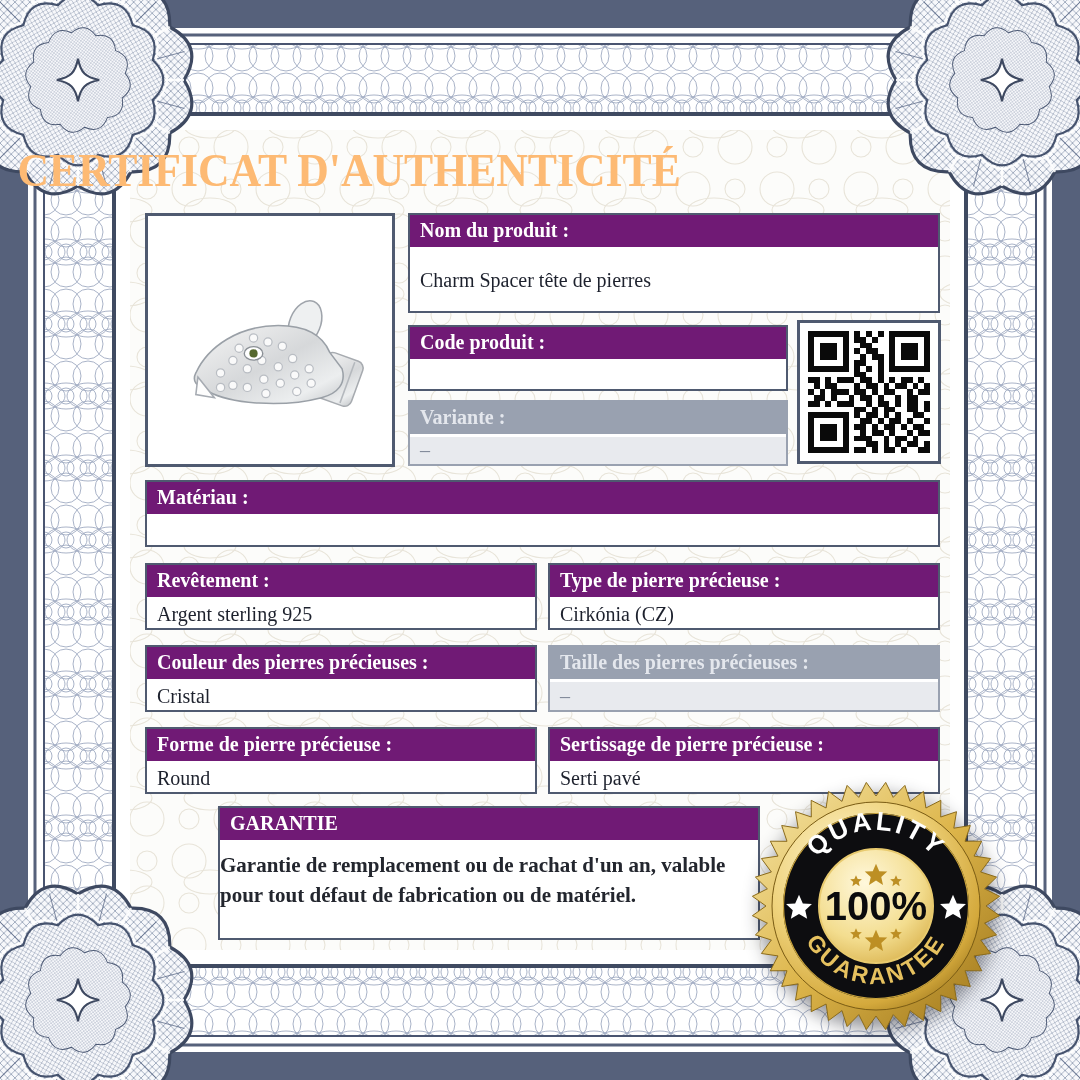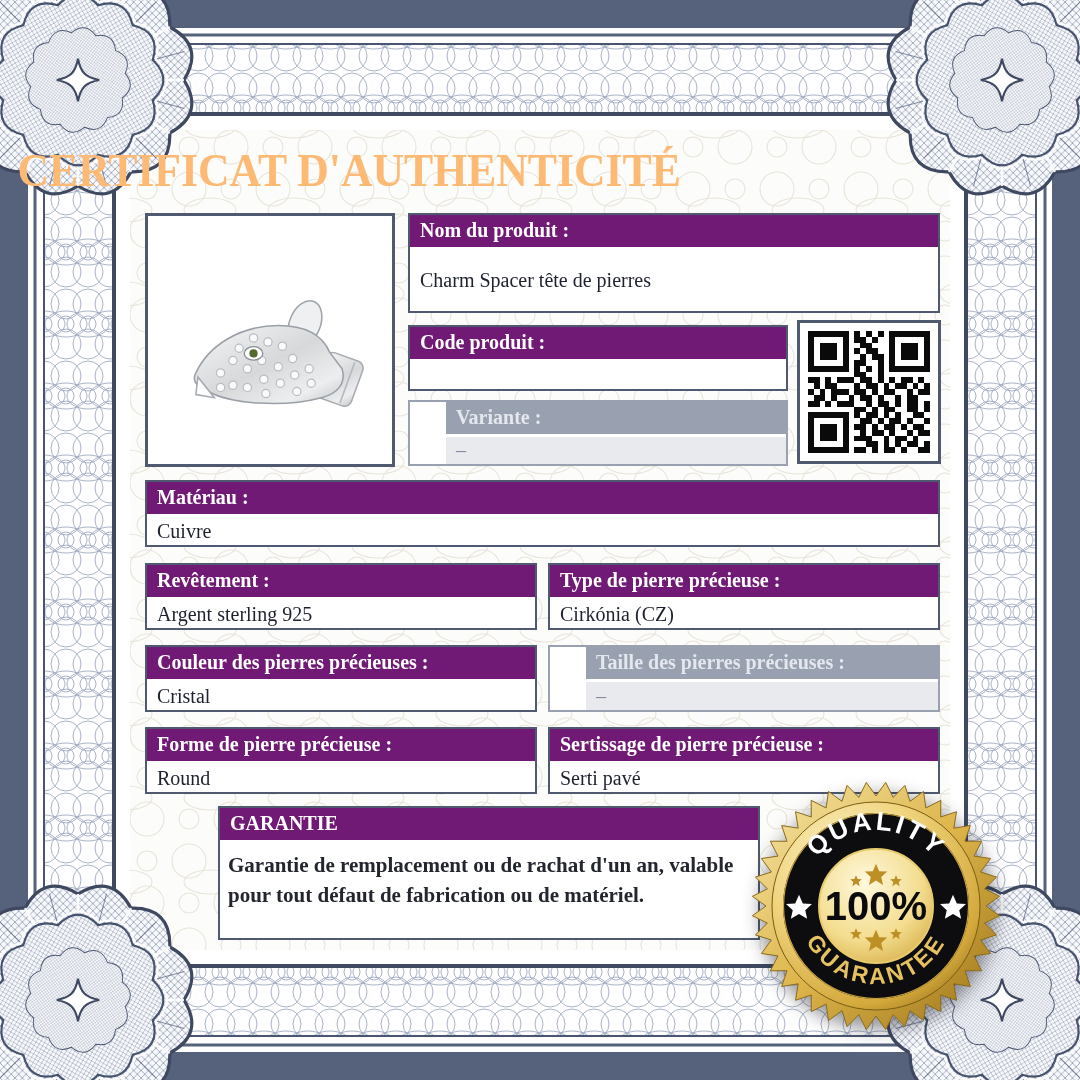--- a/index.html
+++ b/index.html
@@ -24,38 +24,38 @@
   }
   .fhead{
     flex:0 0 auto;background:#701a75;color:#ffffff;
     font-weight:bold;font-size:20px;padding:4px 10px 5px;
     border-bottom:3px solid #ffffff;white-space:nowrap;overflow:hidden;
   }
   .fval{
     flex:1;display:flex;align-items:center;
     font-size:20px;color:#1d212d;padding:2px 10px;background:#fff;
   }
-  .disabled{border-color:#99a1b0;padding-left:36px;}
+  .disabled{border-color:#99a1b0;}
   .disabled .fhead{background:#99a1b0;color:#e4e7ed;}
   .disabled .fval{background:#e8eaee;color:#7e8696;}
   
   .imgbox{
     position:absolute;z-index:2;box-sizing:border-box;background:#fff;
     border:3px solid #4f5a70;display:flex;align-items:center;justify-content:center;
   }
   
   .qrbox{
     position:absolute;z-index:2;box-sizing:border-box;background:#fff;
     border:3px solid #4f5a70;display:flex;align-items:center;justify-content:center;
   }
   #qr{display:grid;grid-template-columns:repeat(21,1fr);grid-auto-rows:1fr;
       width:122px;height:122px;background:#fff;}
   #qr .on{background:#0a0a0a;}
   
-  .gar .fval{align-items:flex-start;padding:8px 8px;font-weight:bold;
+  .gar .fval{align-items:flex-start;padding:8px 0;font-weight:bold;
              font-size:21px;line-height:1.42;color:#23262e;}
   
   #badge{position:absolute;left:748px;top:778px;z-index:3;
          filter:drop-shadow(2px 6px 8px rgba(15,18,28,.45));}
 </style>
 </head>
 <body>
 
 <svg id="bg" width="1080" height="1080" viewBox="0 0 1080 1080">
   <defs>
@@ -640,21 +640,20 @@
       <div class="on"></div>
       <div></div>
       <div></div>
       <div class="on"></div>
       <div class="on"></div>
     </div>
 </div>
 
 <div class="fblock" style="left:145px;top:480px;width:795px;height:67px">
   <div class="fhead">Matériau :</div>
-  <div class="fval">Cuivre</div>
 </div>
 
 <div class="fblock" style="left:145px;top:563px;width:392px;height:67px">
   <div class="fhead">Revêtement :</div>
   <div class="fval">Argent sterling 925</div>
 </div>
 <div class="fblock" style="left:548px;top:563px;width:392px;height:67px">
   <div class="fhead">Type de pierre précieuse :</div>
   <div class="fval">Cirkónia (CZ)</div>
 </div>

